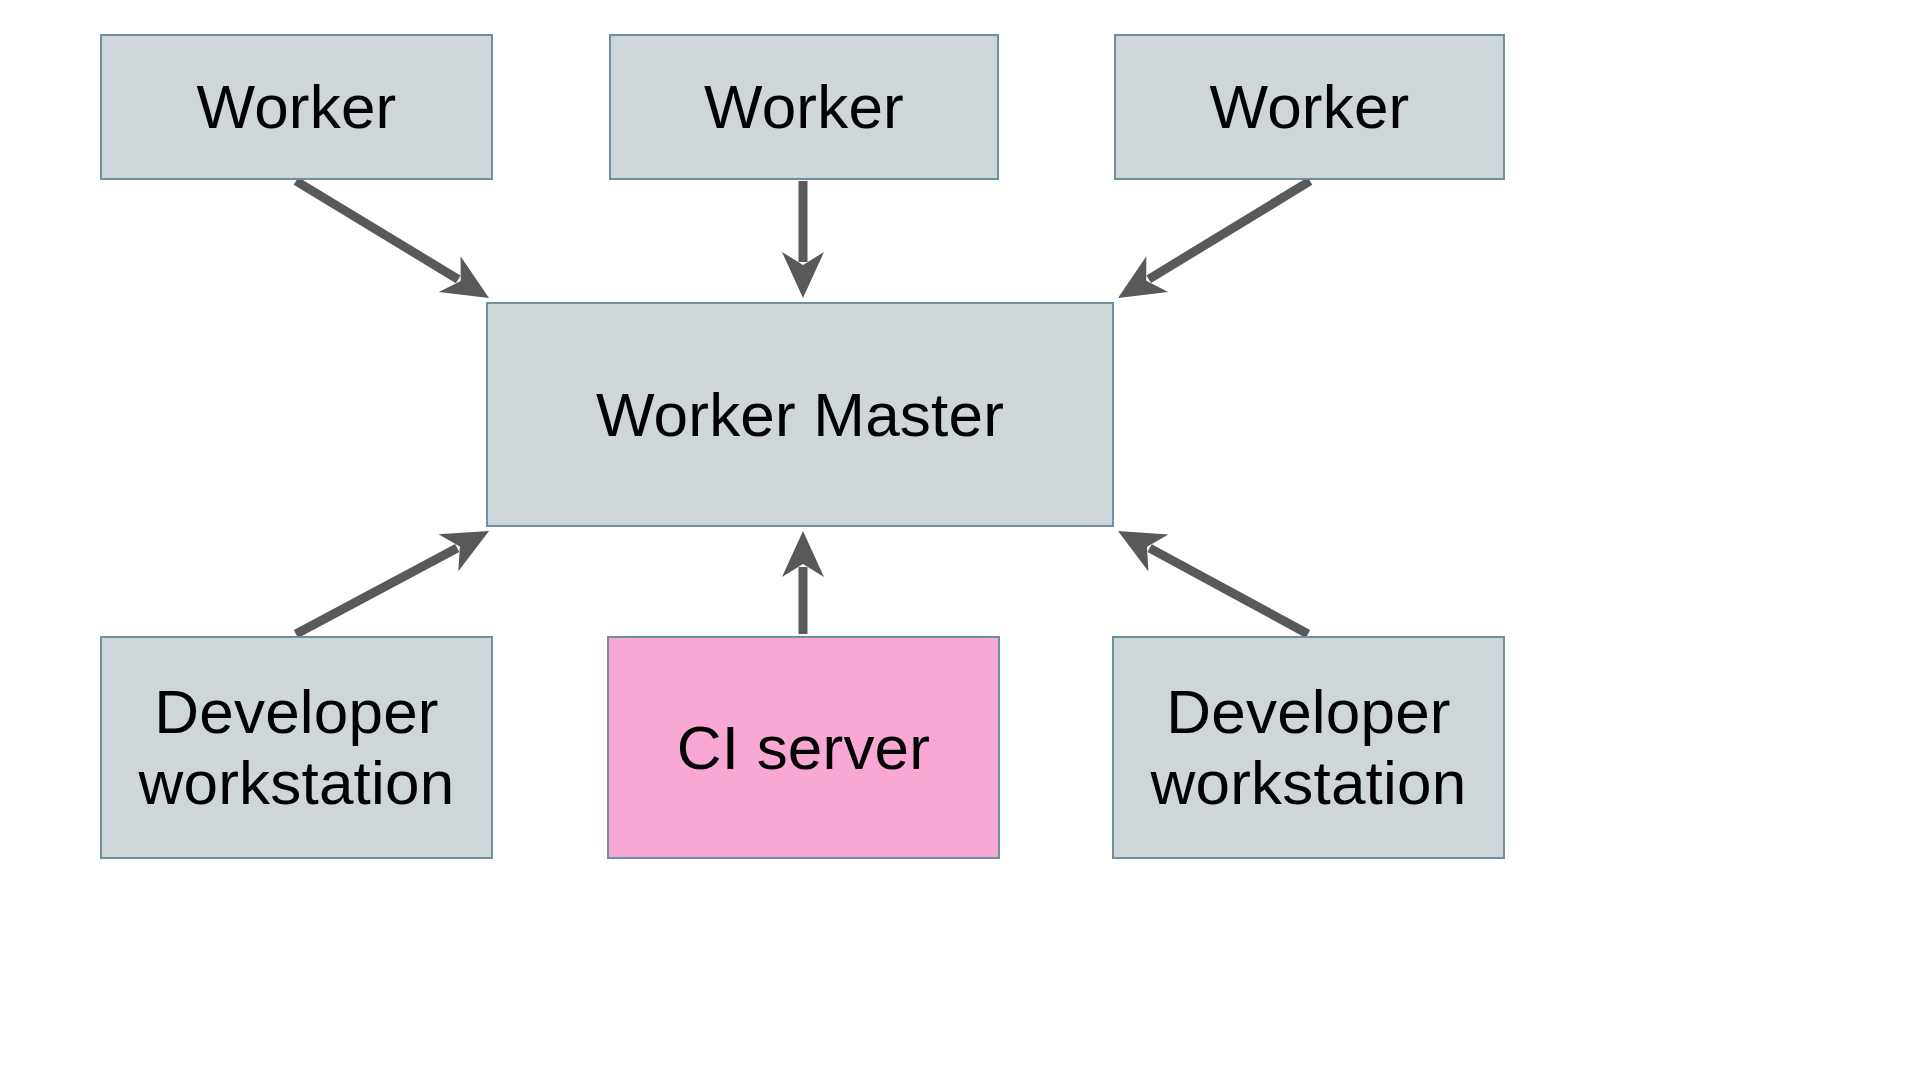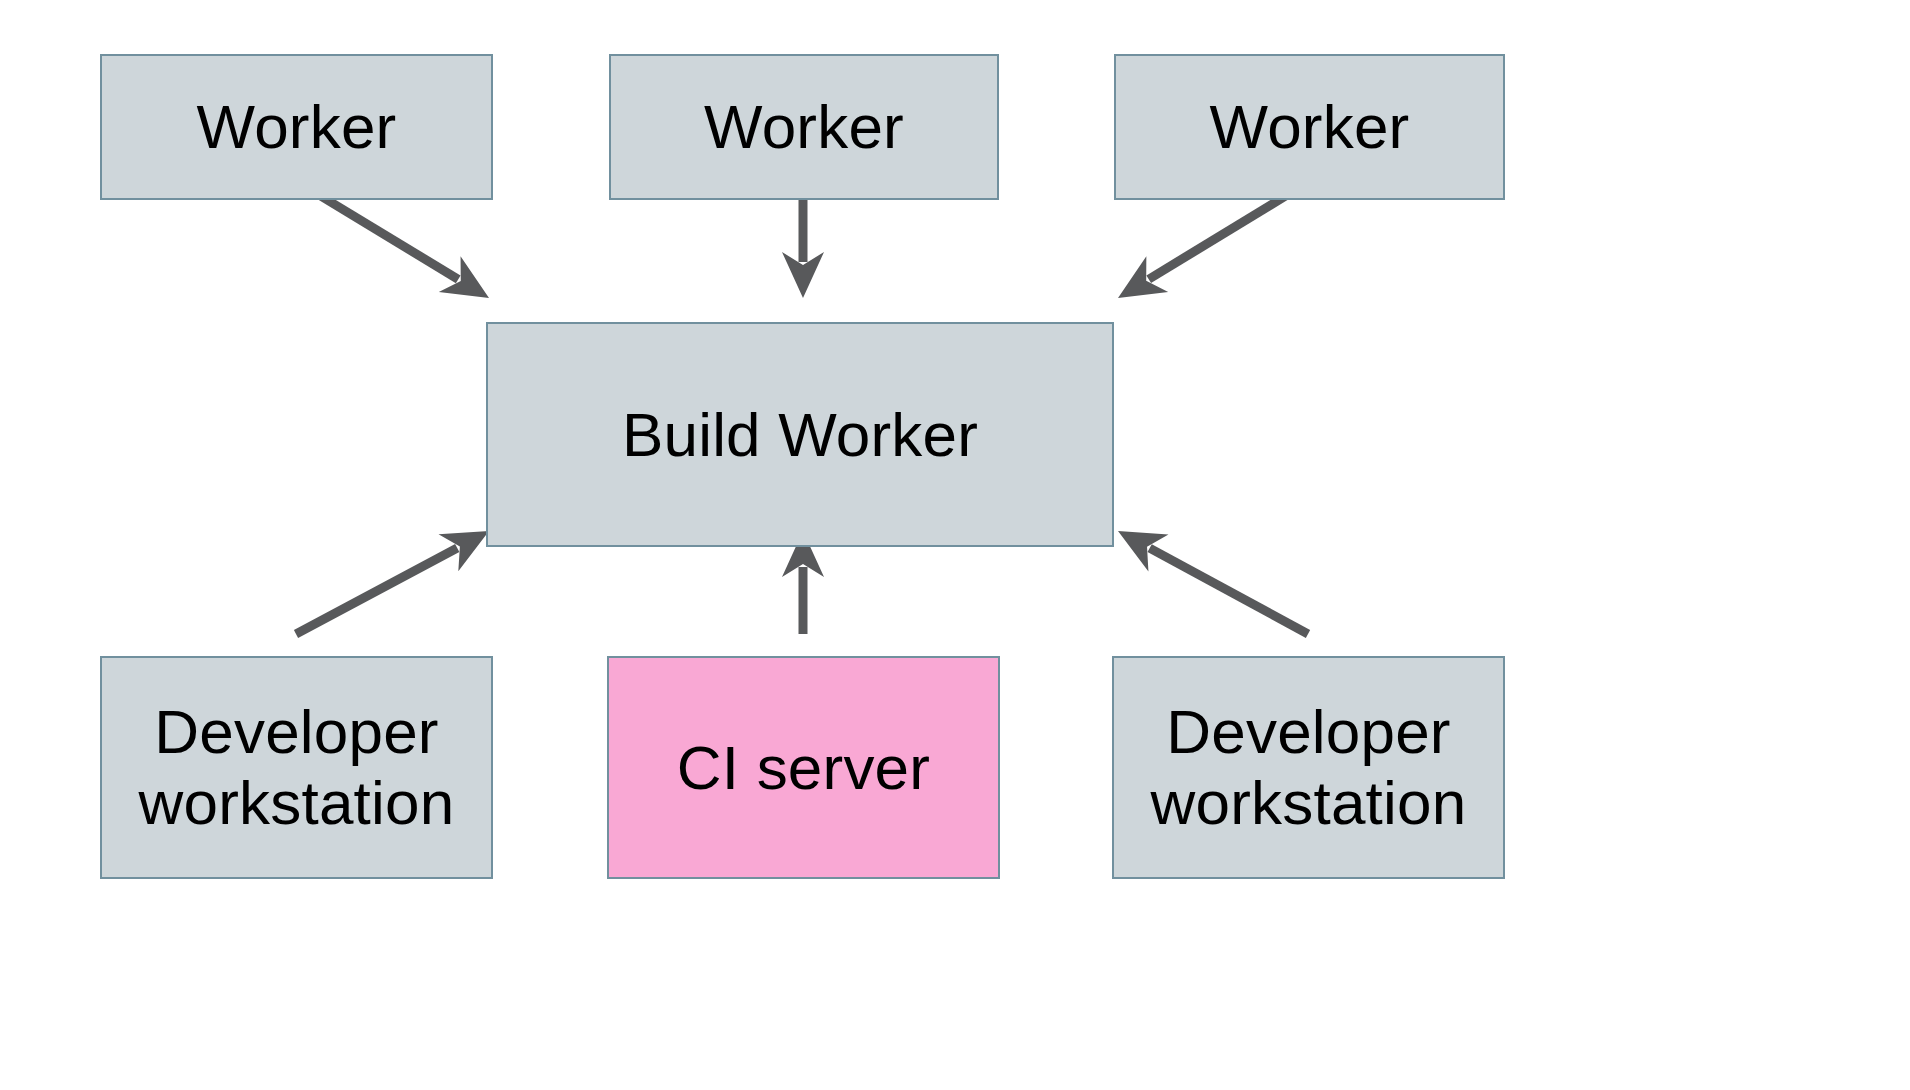--- a/index.html
+++ b/index.html
@@ -29,21 +29,20 @@
   }
   .node {
     position: absolute;
     box-sizing: border-box;
     background: #ced6da;
     border: 2px solid #71909e;
     display: flex;
     align-items: center;
     justify-content: center;
     text-align: center;
-    margin-top: 20px;
   }
   .node-label {
     color: #000000;
     font-size: 62px;
     line-height: 1.12;
     letter-spacing: 0.2px;
     white-space: pre-line;
     font-weight: 400;
   }
   .node-label.two-line {
@@ -87,21 +86,21 @@
       <div class="node" style="left: 100px; top: 34px; width: 393px; height: 146px; background: rgb(206, 214, 218); border-color: rgb(113, 144, 158);">
         <div class="node-label" style="font-size: 62px; color: rgb(0, 0, 0);">Worker</div>
       </div>
       <div class="node" style="left: 609px; top: 34px; width: 390px; height: 146px; background: rgb(206, 214, 218); border-color: rgb(113, 144, 158);">
         <div class="node-label" style="font-size: 62px; color: rgb(0, 0, 0);">Worker</div>
       </div>
       <div class="node" style="left: 1114px; top: 34px; width: 391px; height: 146px; background: rgb(206, 214, 218); border-color: rgb(113, 144, 158);">
         <div class="node-label" style="font-size: 62px; color: rgb(0, 0, 0);">Worker</div>
       </div>
       <div class="node" style="left: 486px; top: 302px; width: 628px; height: 225px; background: rgb(206, 214, 218); border-color: rgb(113, 144, 158);">
-        <div class="node-label" style="font-size: 62px; color: rgb(0, 0, 0);">Build Worker</div>
+        <div class="node-label" style="font-size: 62px; color: rgb(0, 0, 0);">Worker Master</div>
       </div>
       <div class="node" style="left: 100px; top: 636px; width: 393px; height: 223px; background: rgb(206, 214, 218); border-color: rgb(113, 144, 158);">
         <div class="node-label two-line" style="font-size: 62px; color: rgb(0, 0, 0);">Developer
 workstation</div>
       </div>
       <div class="node" style="left: 607px; top: 636px; width: 393px; height: 223px; background: #f9a8d4; border-color: rgb(113, 144, 158);">
         <div class="node-label" style="font-size: 62px; color: rgb(0, 0, 0);">CI server</div>
       </div>
       <div class="node" style="left: 1112px; top: 636px; width: 393px; height: 223px; background: rgb(206, 214, 218); border-color: rgb(113, 144, 158);">
         <div class="node-label two-line" style="font-size: 62px; color: rgb(0, 0, 0);">Developer

